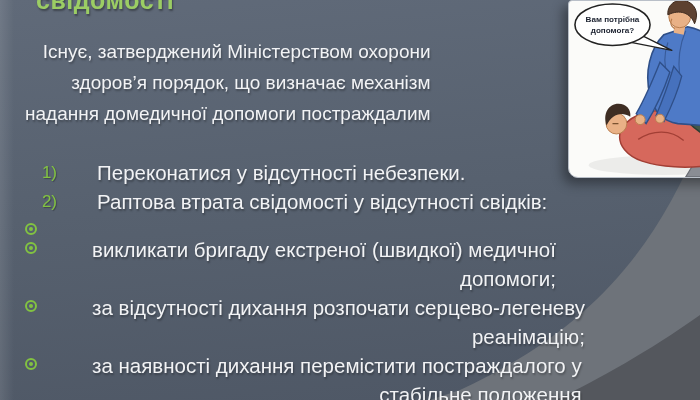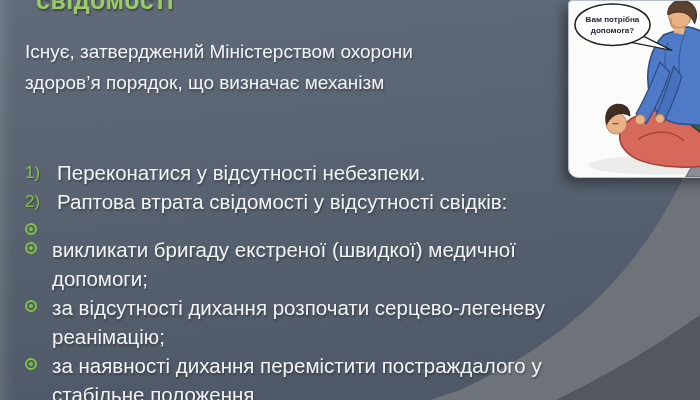--- a/index.html
+++ b/index.html
@@ -1,19 +1,20 @@
 <!DOCTYPE html>
 <html><head>
 <meta charset="utf-8">
 <style>
   html,body{margin:0;padding:0;}
   .slide{
     position:relative;width:700px;height:400px;overflow:hidden;
     background:linear-gradient(175deg,#606a79 0%,#57616F 48%,#4e5765 100%);
     font-family:"Liberation Sans",sans-serif;
+    text-align:right;
   }
   .slide::before{ 
     content:"";position:absolute;left:0;top:0;width:14px;height:100%;
     background:linear-gradient(90deg,rgba(255,255,255,0.10),rgba(255,255,255,0));
     pointer-events:none;
   }
   .bg-swoosh{position:absolute;left:0;top:0;width:700px;height:400px;}
   .slide-title{
     position:absolute;left:36px;top:-14px;
     font-size:25px;font-weight:bold;color:#9BCD64;letter-spacing:.5px;
@@ -37,21 +38,21 @@
   }
   .bullet-cell{flex:0 0 27px;padding-top:7px;}
   .bullet-glyph{
     display:block;width:12px;height:12px;border:2px solid #82C341;border-radius:50%;
     position:relative;box-sizing:border-box;
   }
   .bullet-glyph::after{
     content:"";position:absolute;left:2px;top:2px;width:4px;height:4px;
     border-radius:50%;background:#82C341;
   }
-  .item-text .line{white-space:nowrap;}
+  .item-text .line{white-space:nowrap;margin-left:40px;}
   .illustration{
     position:absolute;left:524px;top:0;width:176px;height:178px;padding-left:44px;
   }
   .img-frame{
     width:100%;height:100%;background:#fbfbf9;
     border:1px solid #b9bfc8;border-radius:4px 16px 10px 10px;
     box-shadow:-5px 6px 12px rgba(0,0,0,0.38);
     overflow:hidden;box-sizing:border-box;
   }
   .img-frame svg{display:block;}
@@ -65,20 +66,21 @@
   <svg class="bg-swoosh" viewBox="0 0 700 400" aria-hidden="true">
     <path d="M700,140 C655,250 590,330 460,390 L430,400 L700,400 Z" fill="#6E737A"></path>
     <path d="M700,315 C648,352 600,378 556,400 L700,400 Z" fill="#54575D"></path>
   </svg>
 
   <div class="slide-title">свідомості</div>
 
   <div class="intro">
     <div class="line">Існує, затверджений Міністерством охорони</div>
     <div class="line">здоров’я порядок, що визначає механізм</div>
+    <div class="line">надання домедичної допомоги постраждалим</div>
   </div>
 
   <div class="list">
 
     <div class="row">
       <span class="num-marker">1)</span>
       <span class="item-text"><span class="line">Переконатися у відсутності небезпеки.</span></span>
     </div>
 
     <div class="row">

